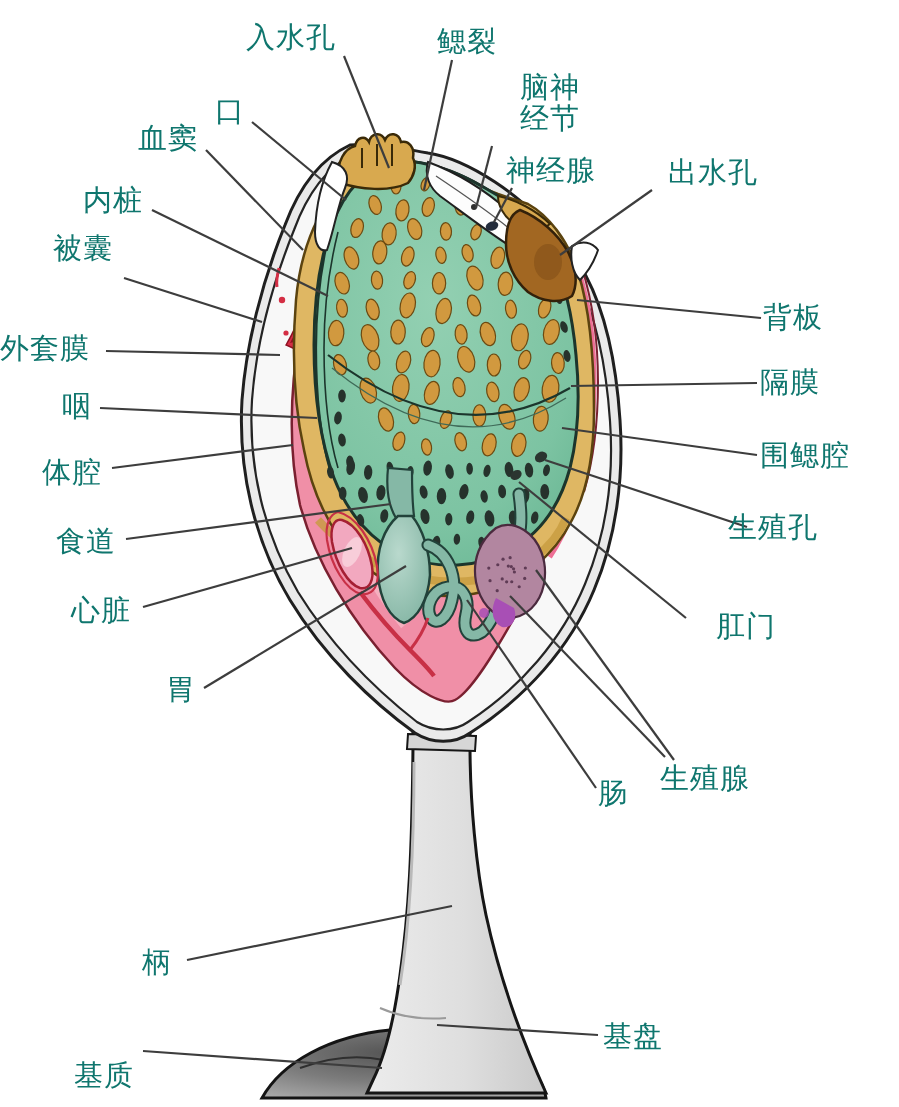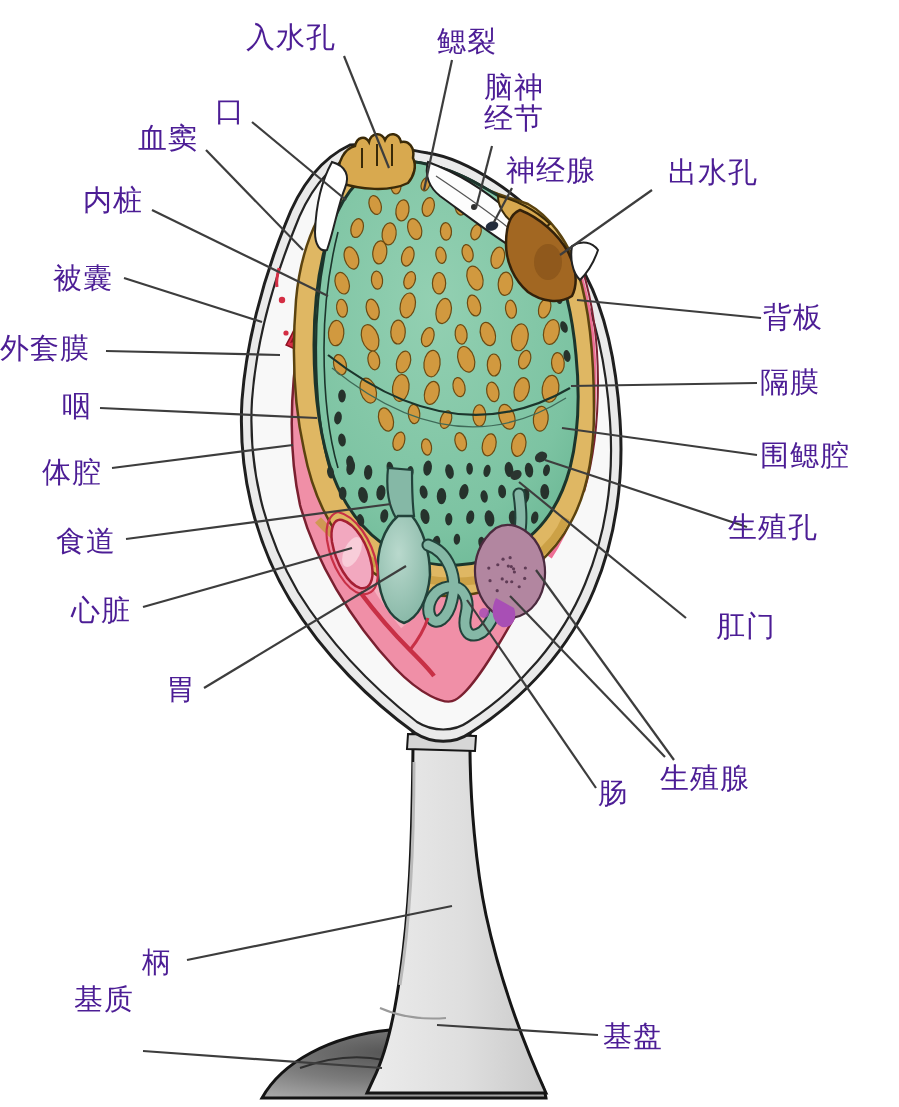--- a/index.html
+++ b/index.html
@@ -1,20 +1,20 @@
 <!DOCTYPE html>
 <html><head>
 <meta charset="utf-8">
 <style>
   html,body{margin:0;padding:0;background:#fff;}
   #page{position:relative;width:899px;height:1107px;background:#ffffff;overflow:hidden;
         font-family:"Liberation Serif","DejaVu Serif",serif;}
-  .lbl{position:absolute;font-size:29px;line-height:1.08;color:#4c1d95;letter-spacing:1px;
+  .lbl{position:absolute;font-size:29px;line-height:1.08;color:#0f766e;letter-spacing:1px;
        white-space:nowrap;font-weight:500;}
-  .lbl.wrap{white-space:normal;width:66px;}
+  .lbl.wrap{white-space:normal;width:66px;margin-left:36px;}
   svg{position:absolute;left:0;top:0;}
 </style>
 </head>
 <body>
 
 <div id="page">
 
 <svg width="899" height="1107" viewBox="0 0 899 1107">
   <defs>
     <radialGradient id="moundG" cx="45%" cy="35%" r="75%">
@@ -311,29 +311,29 @@
 </svg>
 
 <div class="lbl" style="left:246px;top:22px">入水孔</div>
 <div class="lbl" style="left:437px;top:26px">鳃裂</div>
 <div class="lbl wrap" style="left:484px;top:72px">脑神经节</div>
 <div class="lbl" style="left:506px;top:155px">神经腺</div>
 <div class="lbl" style="left:668px;top:157px">出水孔</div>
 <div class="lbl" style="left:215px;top:96px">口</div>
 <div class="lbl" style="left:138px;top:123px">血窦</div>
 <div class="lbl" style="left:83px;top:185px">内桩</div>
-<div class="lbl" style="left:53px;top:263px">被囊</div>
+<div class="lbl" style="left:53px;top:233px">被囊</div>
 <div class="lbl" style="left:0;top:333px">外套膜</div>
 <div class="lbl" style="left:62px;top:391px">咽</div>
 <div class="lbl" style="left:42px;top:457px">体腔</div>
 <div class="lbl" style="left:56px;top:526px">食道</div>
 <div class="lbl" style="left:71px;top:595px">心脏</div>
 <div class="lbl" style="left:166px;top:674px">胃</div>
 <div class="lbl" style="left:142px;top:947px">柄</div>
-<div class="lbl" style="left:74px;top:984px">基质</div>
+<div class="lbl" style="left:74px;top:1060px">基质</div>
 <div class="lbl" style="left:763px;top:302px">背板</div>
 <div class="lbl" style="left:760px;top:367px">隔膜</div>
 <div class="lbl" style="left:760px;top:440px">围鳃腔</div>
 <div class="lbl" style="left:728px;top:512px">生殖孔</div>
 <div class="lbl" style="left:716px;top:611px">肛门</div>
 <div class="lbl" style="left:660px;top:763px">生殖腺</div>
 <div class="lbl" style="left:598px;top:778px">肠</div>
 <div class="lbl" style="left:603px;top:1021px">基盘</div>
 
 </div>

